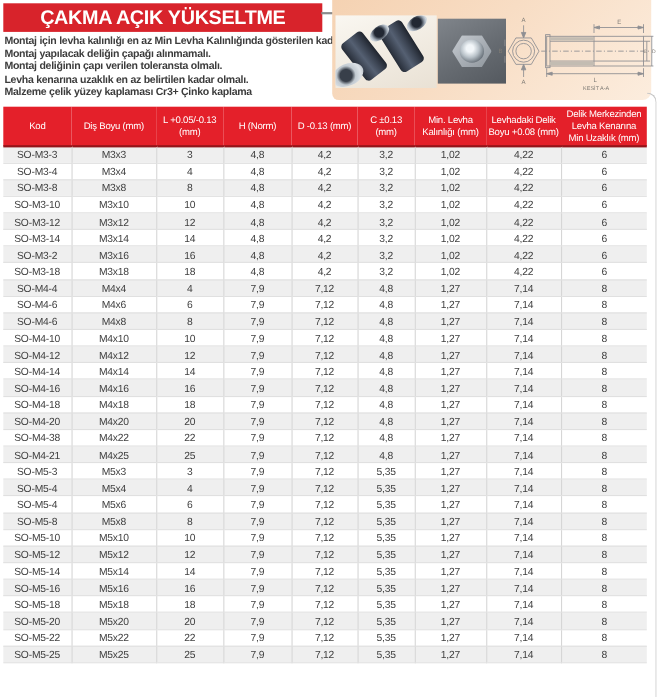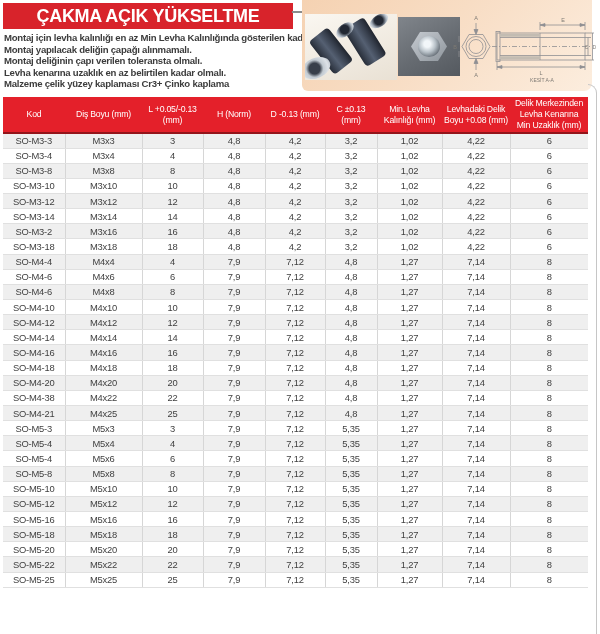--- a/index.html
+++ b/index.html
@@ -455,20 +455,31 @@
           <td>M5x12</td>
           <td>12</td>
           <td>7,9</td>
           <td>7,12</td>
           <td>5,35</td>
           <td>1,27</td>
           <td>7,14</td>
           <td>8</td>
         </tr>
         <tr>
+          <td>SO-M5-14</td>
+          <td>M5x14</td>
+          <td>14</td>
+          <td>7,9</td>
+          <td>7,12</td>
+          <td>5,35</td>
+          <td>1,27</td>
+          <td>7,14</td>
+          <td>8</td>
+        </tr>
+        <tr>
           <td>SO-M5-16</td>
           <td>M5x16</td>
           <td>16</td>
           <td>7,9</td>
           <td>7,12</td>
           <td>5,35</td>
           <td>1,27</td>
           <td>7,14</td>
           <td>8</td>
         </tr>

